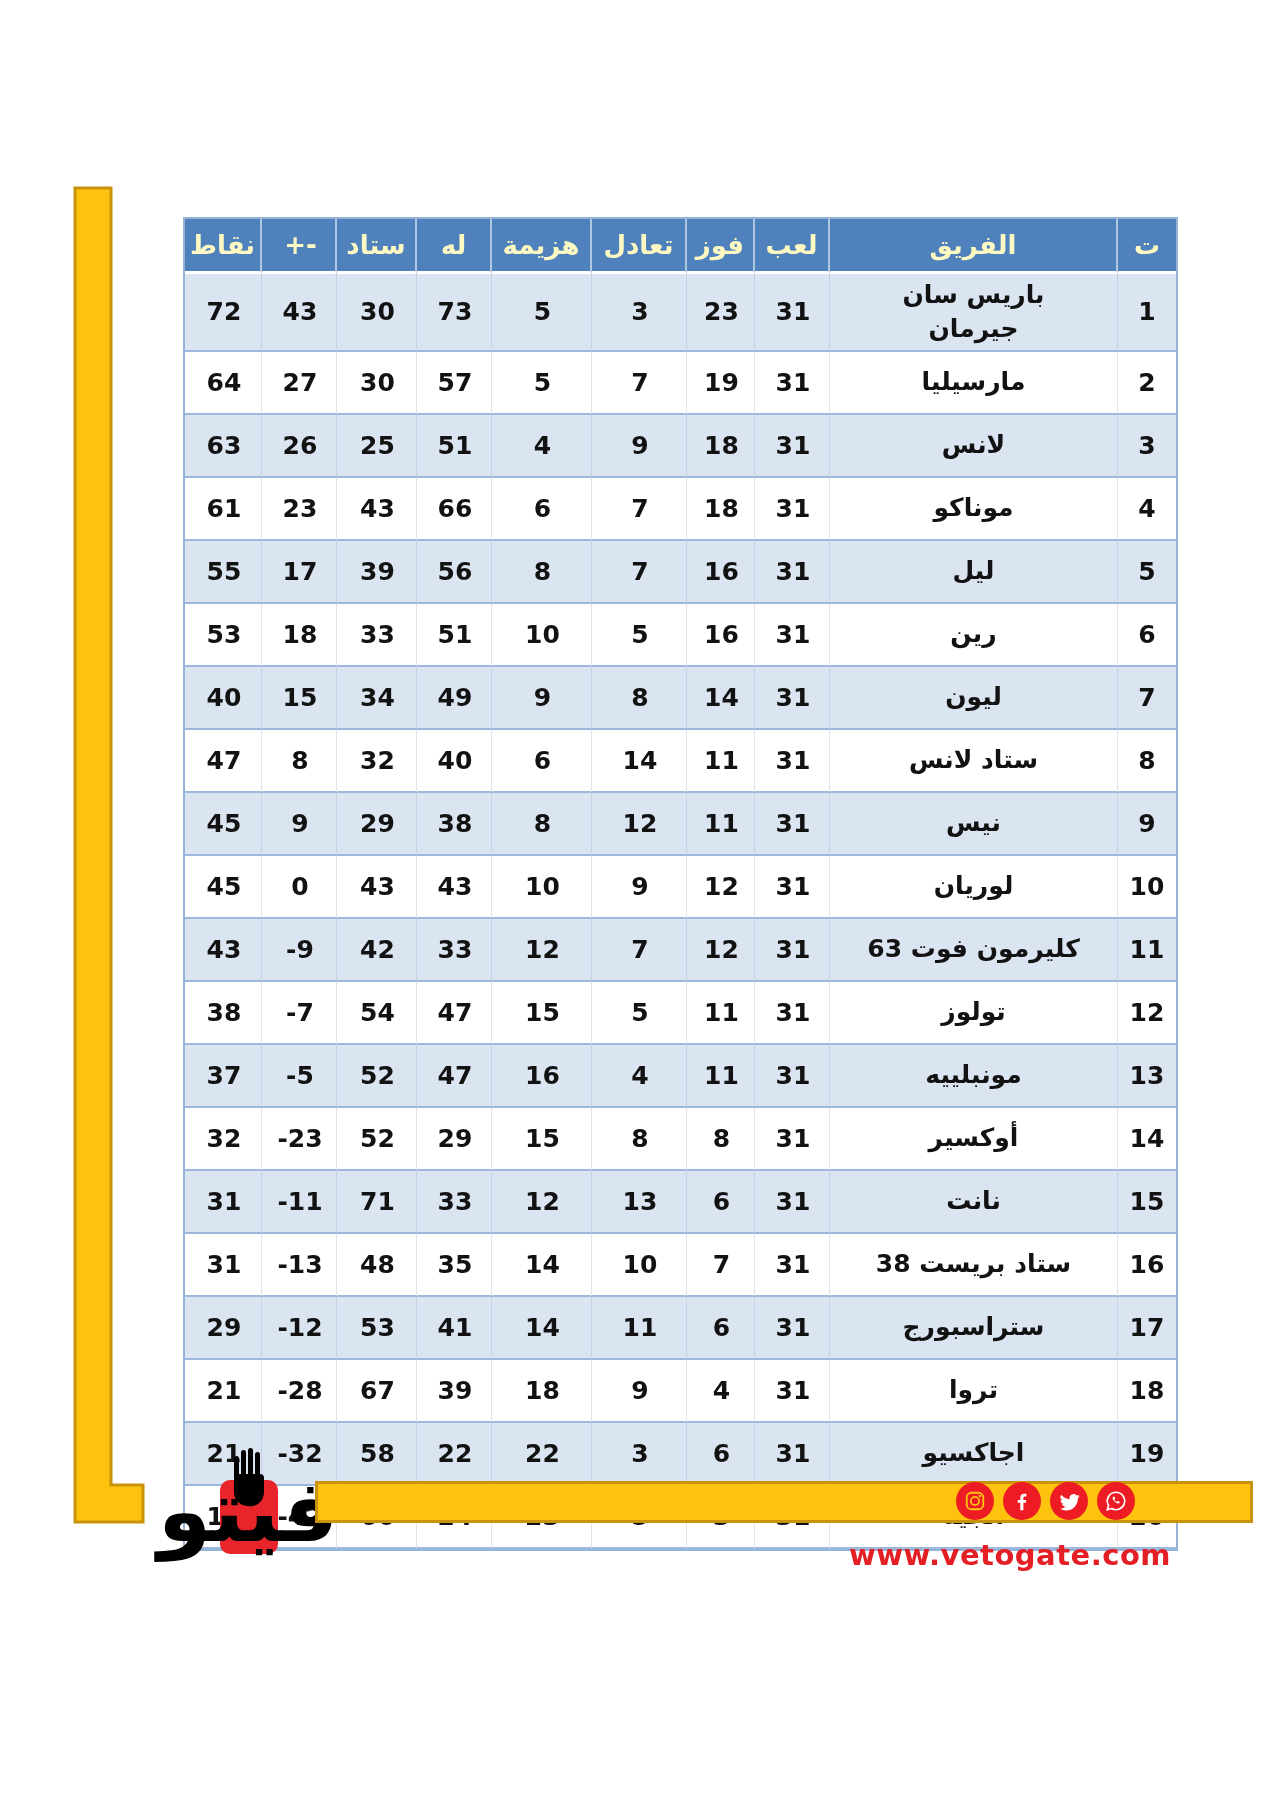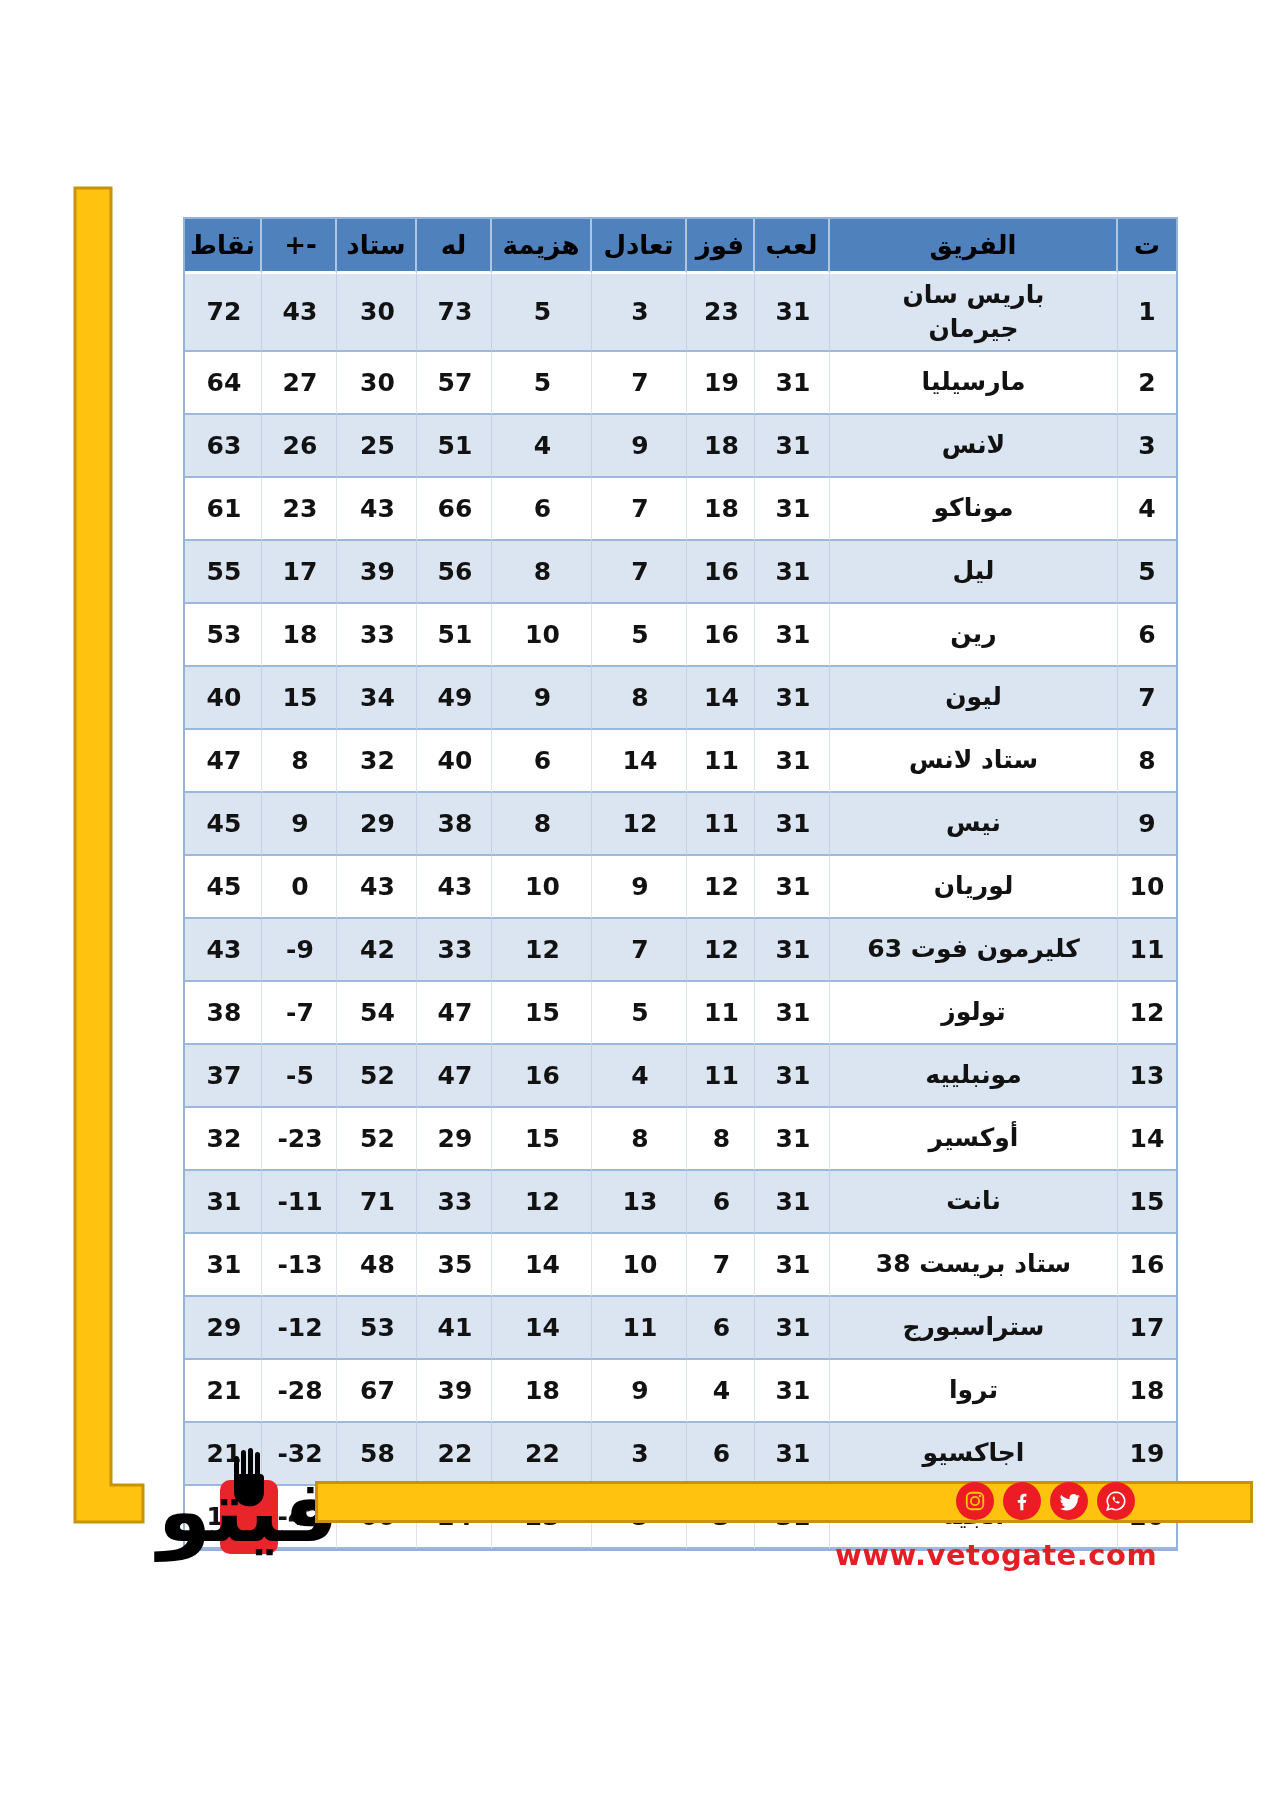--- a/index.html
+++ b/index.html
@@ -9,21 +9,21 @@
   }
   
   .frame-svg{position:absolute;left:70px;top:185px;}
   
   .table-wrap{position:absolute;left:183px;top:217px;width:991px;}
   table.standings{
     width:991px;border-collapse:separate;border-spacing:0;table-layout:fixed;
     border:2px solid #95b3d7;direction:rtl;
   }
   table.standings th{
-    background:#4f81bd;color:#000000;font-weight:bold;font-size:26px;
+    background:#4f81bd;color:#fef9c3;font-weight:bold;font-size:26px;
     height:50px;text-align:center;vertical-align:middle;
     border-bottom:3px solid #ffffff;
   }
   table.standings th + th{border-right:2px solid rgba(255,255,255,.55);}
   table.standings td{
     font-weight:bold;font-size:25px;color:#121212;
     text-align:center;vertical-align:middle;height:53px;
     border-bottom:2px solid #9db8dc;
   }
   table.standings td + td{border-right:1px solid rgba(140,165,200,.30);}
@@ -35,21 +35,21 @@
   
   .bottom-bar{
     position:absolute;left:315px;top:1481px;width:932px;height:36px;
     background:#ffc20e;border:3px solid #c8930a;
   }
   .social{position:absolute;top:1482px;width:38px;height:38px;border-radius:50%;
     background:#ed1c24;display:flex;align-items:center;justify-content:center;}
   .social svg{display:block;}
   .s1{left:956px;} .s2{left:1003px;} .s3{left:1050px;} .s4{left:1097px;}
   .site-url{
-    position:absolute;top:1538px;left:835px;width:350px;text-align:left;
+    position:absolute;top:1538px;left:835px;width:350px;text-align:center;
     color:#e31e24;font-size:29px;font-weight:bold;letter-spacing:.5px;
     direction:ltr;
   }
   
   .logo{position:absolute;left:138px;top:1452px;width:220px;height:125px;}
   .logo-red{position:absolute;left:82px;top:28px;width:58px;height:74px;
     background:#e8252a;border-radius:10px;}
   .logo-hand{position:absolute;left:90px;top:-4px;}
   .logo-text{position:absolute;left:0;top:0;width:100%;height:100%;
     font-size:86px;line-height:118px;font-weight:bold;color:#000;

